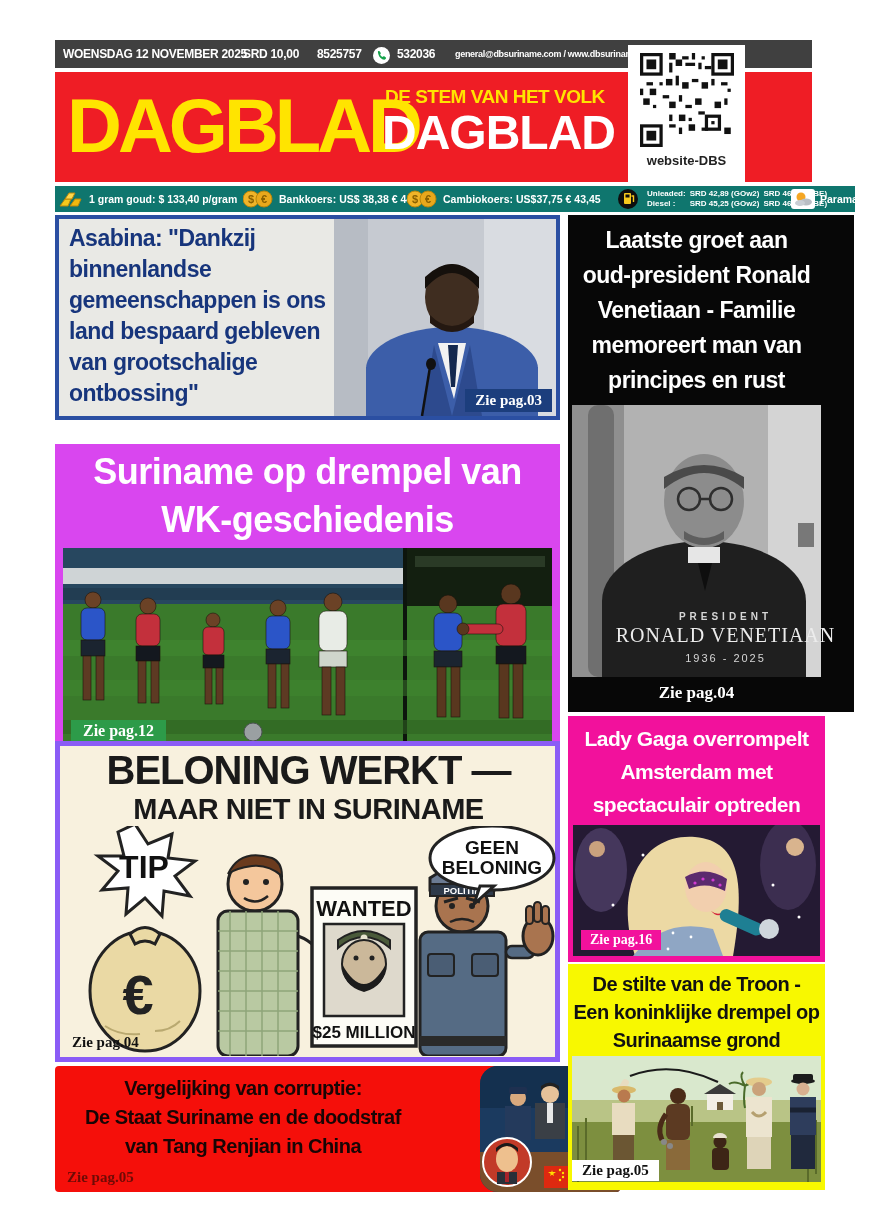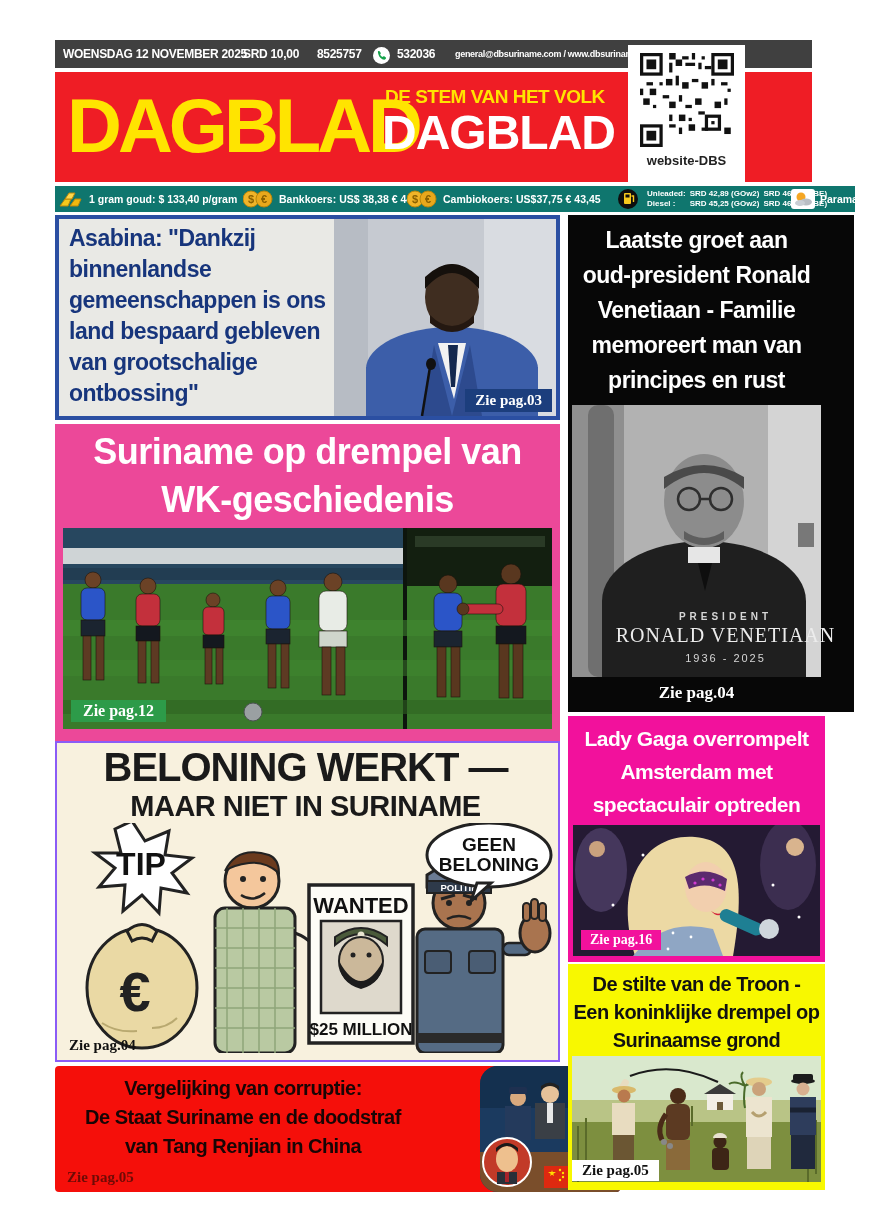--- a/index.html
+++ b/index.html
@@ -39,28 +39,28 @@
   .zie{position:absolute;font-family:"Liberation Serif",serif;font-weight:bold;white-space:nowrap;}
 
   
   .asabina{left:55px;top:215px;width:505px;height:205px;background:#e9e9e5;border:4px solid #2b4fa2;box-sizing:border-box;}
   .asabina .txt{position:absolute;left:10px;top:4px;width:265px;font-size:23px;line-height:31px;
                 letter-spacing:-.5px;color:#17357c;font-weight:bold;}
   .asabina .photo{position:absolute;right:0;top:0;}
   .asabina .zie{right:4px;bottom:4px;background:#1c3e7d;color:#fff;font-size:15px;padding:3px 10px;}
 
   
-  .wk{left:55px;top:424px;width:505px;height:403px;background:#ec4899;}
+  .wk{left:55px;top:444px;width:505px;height:403px;background:#d946ef;}
   .wk .txt{position:absolute;left:0;top:4px;width:505px;text-align:center;color:#fff;
            font-size:36px;line-height:48px;font-weight:bold;letter-spacing:-.5px;}
   .wk .photo{position:absolute;left:8px;top:104px;}
   .wk .zie{left:16px;top:276px;background:#2d9b49;color:#fff;font-size:16px;padding:2px 12px;}
 
   
-  .cartoon{left:55px;top:741px;width:505px;height:321px;background:#f8f1de;border:2px solid #8b5cf6;box-sizing:border-box;}
+  .cartoon{left:55px;top:741px;width:505px;height:321px;background:#f8f1de;border:5px solid #8b5cf6;box-sizing:border-box;}
   .ct-t1{position:absolute;left:0;top:2px;width:497px;text-align:center;font-size:40px;font-weight:bold;
          letter-spacing:-1px;color:#1a1a1a;}
   .ct-t2{position:absolute;left:0;top:47px;width:497px;text-align:center;font-size:29px;font-weight:bold;
          letter-spacing:-.5px;color:#1a1a1a;}
   .cartoon .scene{position:absolute;left:0;top:80px;}
   .cartoon .zie{left:12px;bottom:6px;color:#111;font-size:15px;}
 
   
   .china{left:55px;top:1066px;width:565px;height:126px;background:#f50f0a;border-radius:4px;}
   .china .txt{position:absolute;left:4px;top:8px;width:368px;text-align:center;color:#190505;

